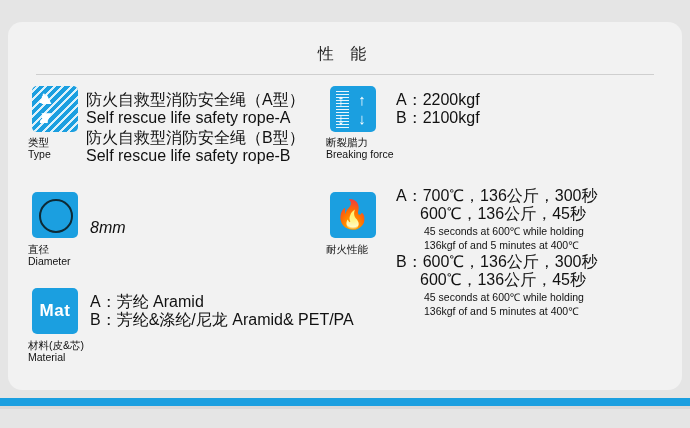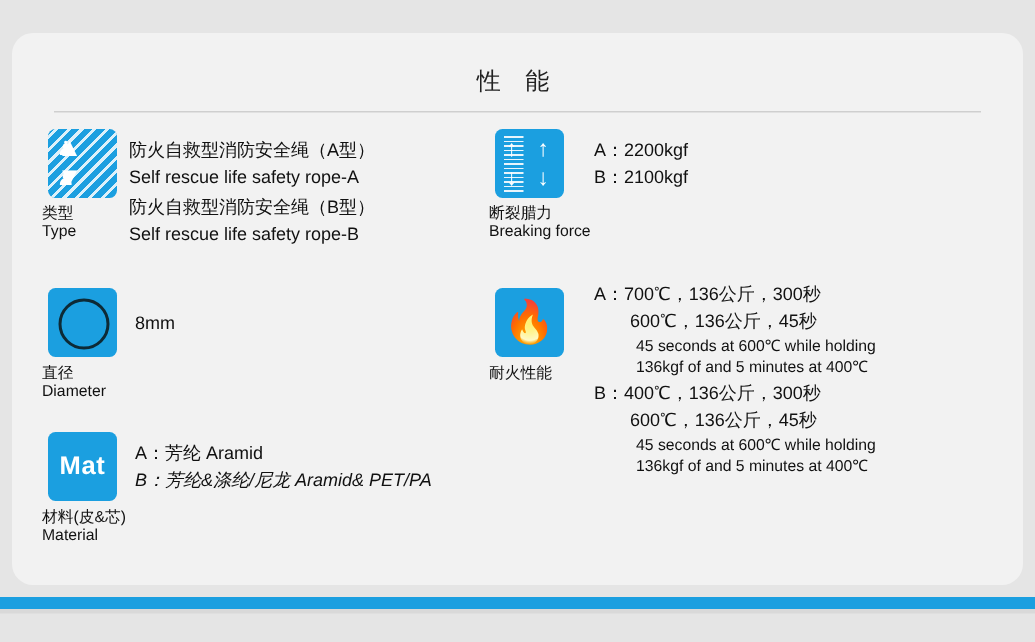--- a/index.html
+++ b/index.html
@@ -77,21 +77,21 @@
   }
   .icon-caption {
     position: absolute;
     font-size: 10.5px;
     color: #111111;
     line-height: 12px;
     white-space: nowrap;
   }
   .txt {
     position: absolute;
-    font-size: 12px;
+    font-size: 16px;
     color: #111111;
     line-height: 16px;
     white-space: nowrap;
   }
   .txt.small {
     font-size: 10.5px;
     line-height: 14px;
   }
 
   
@@ -214,46 +214,46 @@
     <div class="txt" style="left:396px; top:110px;">B：2100kgf</div>
   </div>
 
   <div class="block">
     <div class="icon-box circle-icon" style="left:32px; top:192px;">
       <div class="ring"></div>
     </div>
     <div class="icon-caption" style="left:28px; top:243px;">直径</div>
     <div class="icon-caption" style="left:28px; top:255px;">Diameter</div>
 
-    <div class="txt" style="left:90px; top:207px;">8mm</div>
+    <div class="txt" style="left:90px; top:220px;font-style:italic;">8mm</div>
   </div>
 
   <div class="block">
     <div class="icon-box" style="left:330px; top:192px;">
       <div class="flame">🔥</div>
     </div>
     <div class="icon-caption" style="left:326px; top:243px;">耐火性能</div>
 
     <div class="txt" style="left:396px; top:188px;">A：700℃，136公斤，300秒</div>
     <div class="txt" style="left:420px; top:206px;">600℃，136公斤，45秒</div>
     <div class="txt small" style="left:424px; top:224px;">45 seconds at 600℃ while holding</div>
     <div class="txt small" style="left:424px; top:238px;">136kgf of and 5 minutes at 400℃</div>
-    <div class="txt" style="left:396px; top:254px;">B：400℃，136公斤，300秒</div>
+    <div class="txt" style="left:396px; top:254px;">B：600℃，136公斤，300秒</div>
     <div class="txt" style="left:420px; top:272px;">600℃，136公斤，45秒</div>
     <div class="txt small" style="left:424px; top:290px;">45 seconds at 600℃ while holding</div>
     <div class="txt small" style="left:424px; top:304px;">136kgf of and 5 minutes at 400℃</div>
   </div>
 
   <div class="block">
     <div class="icon-box" style="left:32px; top:288px;">
       <div class="mat-text">Mat</div>
     </div>
     <div class="icon-caption" style="left:28px; top:339px;">材料(皮&amp;芯)</div>
     <div class="icon-caption" style="left:28px; top:351px;">Material</div>
 
     <div class="txt" style="left:90px; top:294px;">A：芳纶 Aramid</div>
-    <div class="txt" style="left:90px; top:312px;font-style:italic;">B：芳纶&amp;涤纶/尼龙 Aramid&amp; PET/PA</div>
+    <div class="txt" style="left:90px; top:312px;">B：芳纶&amp;涤纶/尼龙 Aramid&amp; PET/PA</div>
   </div>
 
   <div class="bottom-bar"></div>
   <div class="bottom-bar-2"></div>
 
 </div>
 
 </body></html>

